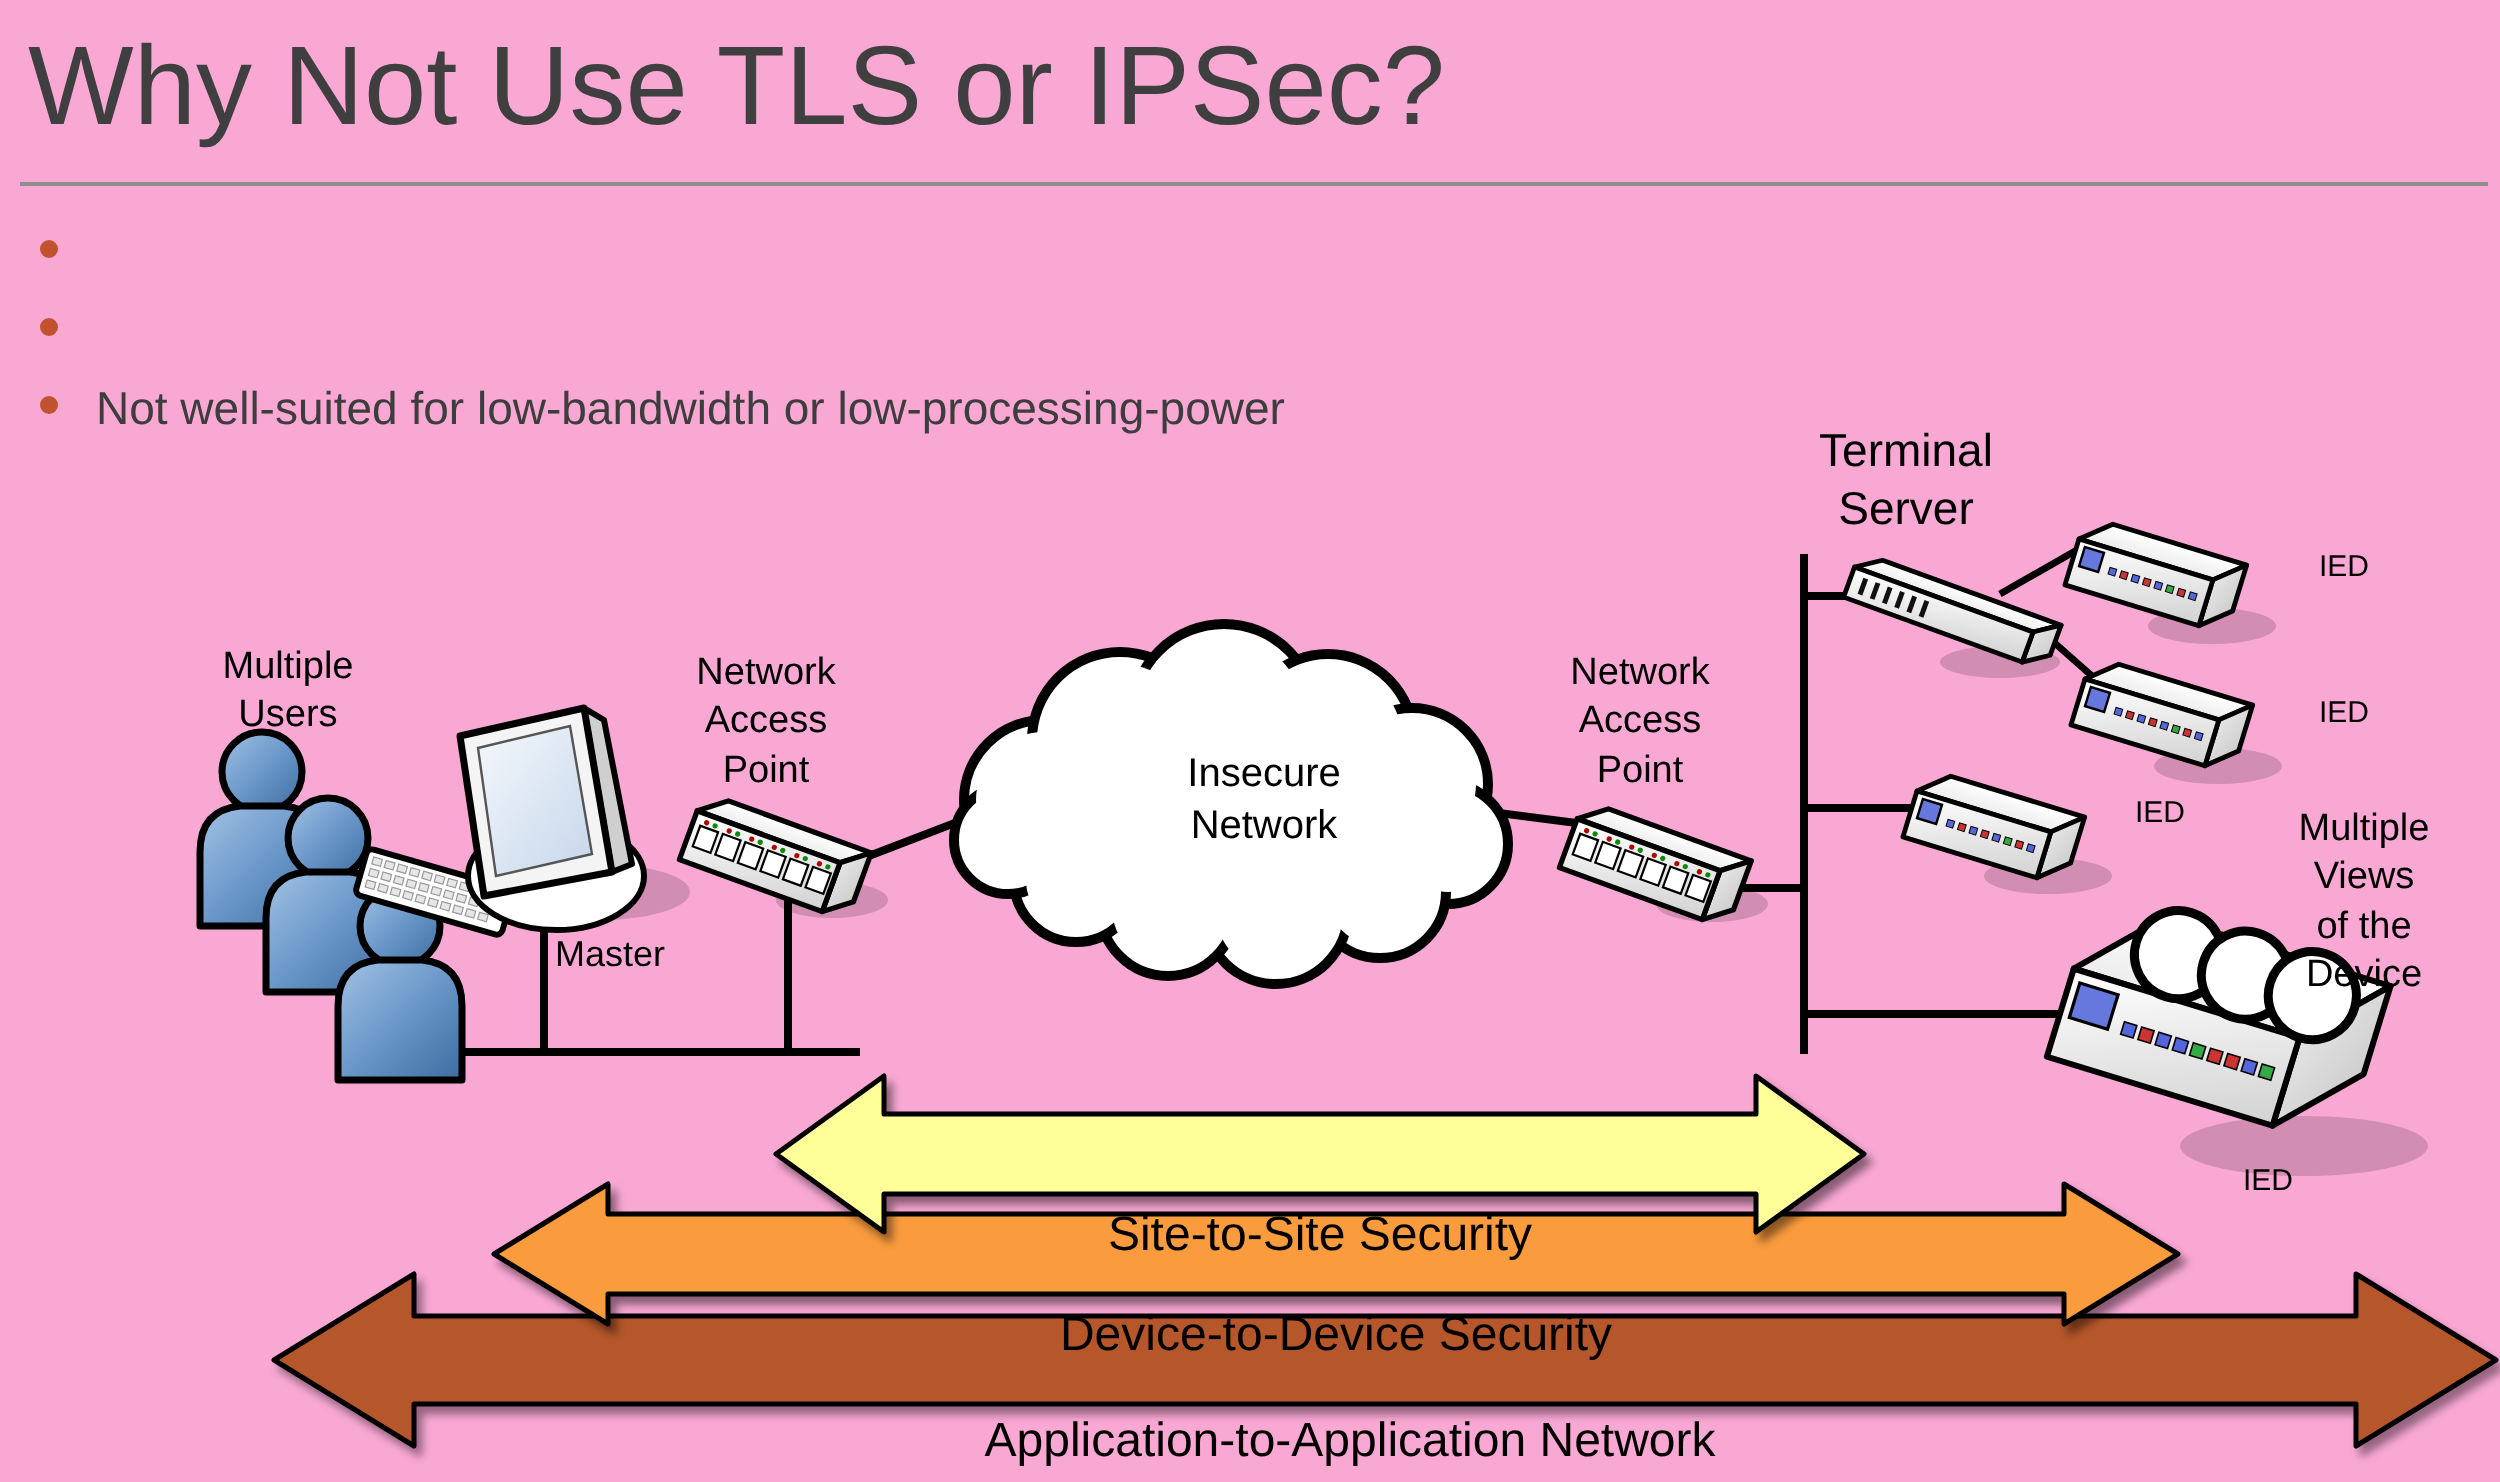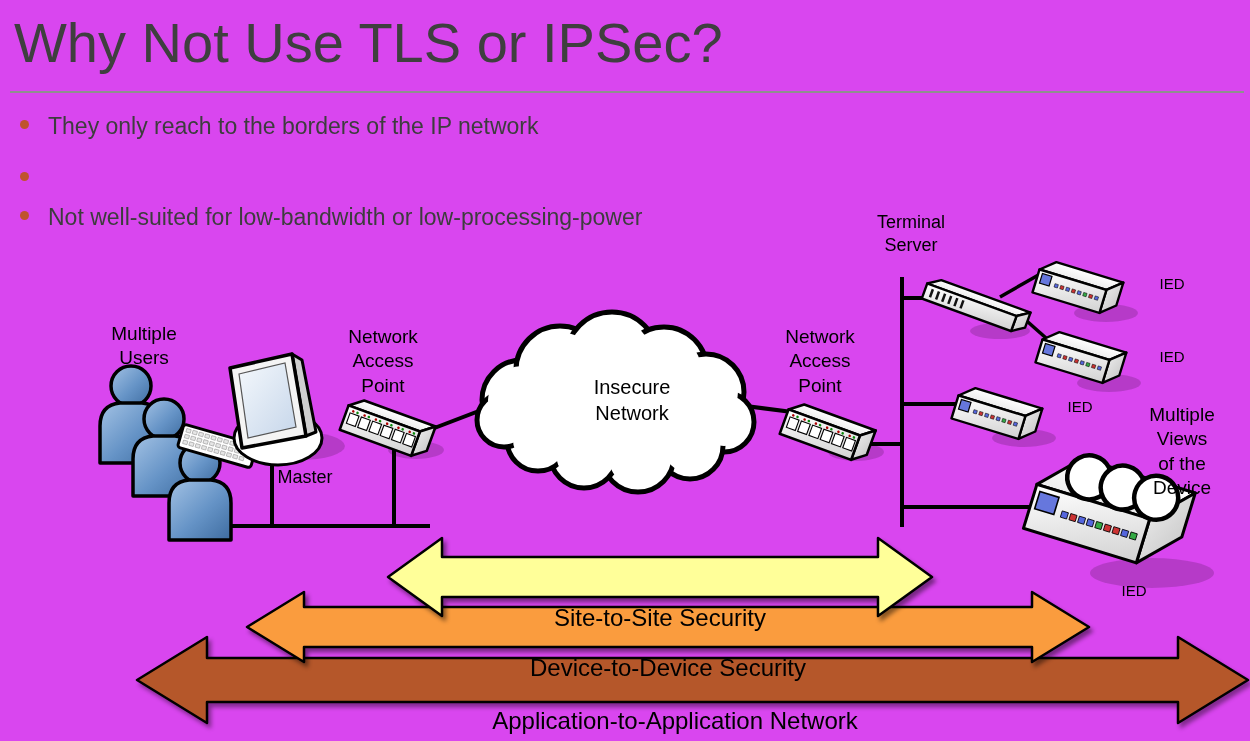--- a/index.html
+++ b/index.html
@@ -1,16 +1,16 @@
 <!DOCTYPE html>
 <html><head>
 <meta charset="utf-8">
 <style>
   html,body{margin:0;padding:0;background:#fff;}
-  .slide{position:relative;width:1250px;height:741px;background:#d946ef;overflow:hidden;
+  .slide{position:relative;width:1250px;height:741px;background:#f9a8d4;overflow:hidden;
          font-family:"Liberation Sans",sans-serif;}
   .title{position:absolute;left:14px;top:0px;font-size:56px;font-weight:300;
          color:#3f3f3f;letter-spacing:0px;line-height:1.55;}
   .divider{position:absolute;left:10px;right:6px;top:91px;border-top:2px solid #8f8f8f;}
   .bullets{position:absolute;left:20px;top:110px;display:flex;flex-direction:column;gap:20px;}
   .bullet{display:flex;align-items:flex-start;}
   .dot{width:9px;height:9px;border-radius:50%;background:#c0532d;margin:10px 19px 0 0;flex:0 0 auto;}
   .btext{font-size:23px;color:#3d3d3d;line-height:1.4;}
   svg.diagram{position:absolute;left:0;top:0;width:1250px;height:741px;}
   .dlabel{position:absolute;transform:translateX(-50%);text-align:center;
@@ -24,21 +24,20 @@
 <body>
 
 <div class="slide">
 
   <div class="title">Why Not Use TLS or IPSec?</div>
   <div class="divider"></div>
 
   <div class="bullets">
     <div class="bullet">
       <span class="dot"></span>
-      <span class="btext">They only reach to the borders of the IP network</span>
     </div>
     <div class="bullet">
       <span class="dot"></span>
     </div>
     <div class="bullet">
       <span class="dot"></span>
       <span class="btext">Not well-suited for low-bandwidth or low-processing-power</span>
     </div>
   </div>
 
@@ -327,21 +326,21 @@
 Users</div>
   <div class="dlabel" style="left:305px;top:466px;font-size:18px;">Master</div>
   <div class="dlabel" style="left:383px;top:325px;">Network
 Access
 Point</div>
   <div class="dlabel big" style="left:632px;top:375px;">Insecure
 Network</div>
   <div class="dlabel" style="left:820px;top:325px;">Network
 Access
 Point</div>
-  <div class="dlabel" style="left:911px;top:211px;font-size:18px;">Terminal
+  <div class="dlabel" style="left:953px;top:211px;font-size:23px;">Terminal
 Server</div>
   <div class="dlabel ied" style="left:1172px;top:274px;">IED</div>
   <div class="dlabel ied" style="left:1172px;top:347px;">IED</div>
   <div class="dlabel ied" style="left:1080px;top:397px;">IED</div>
   <div class="dlabel" style="left:1182px;top:403px;">Multiple
 Views of the
 Device</div>
   <div class="dlabel ied" style="left:1134px;top:581px;">IED</div>
 
   <div class="arrow-label" style="left:660px;top:578px;">Site-to-Site Security</div>

